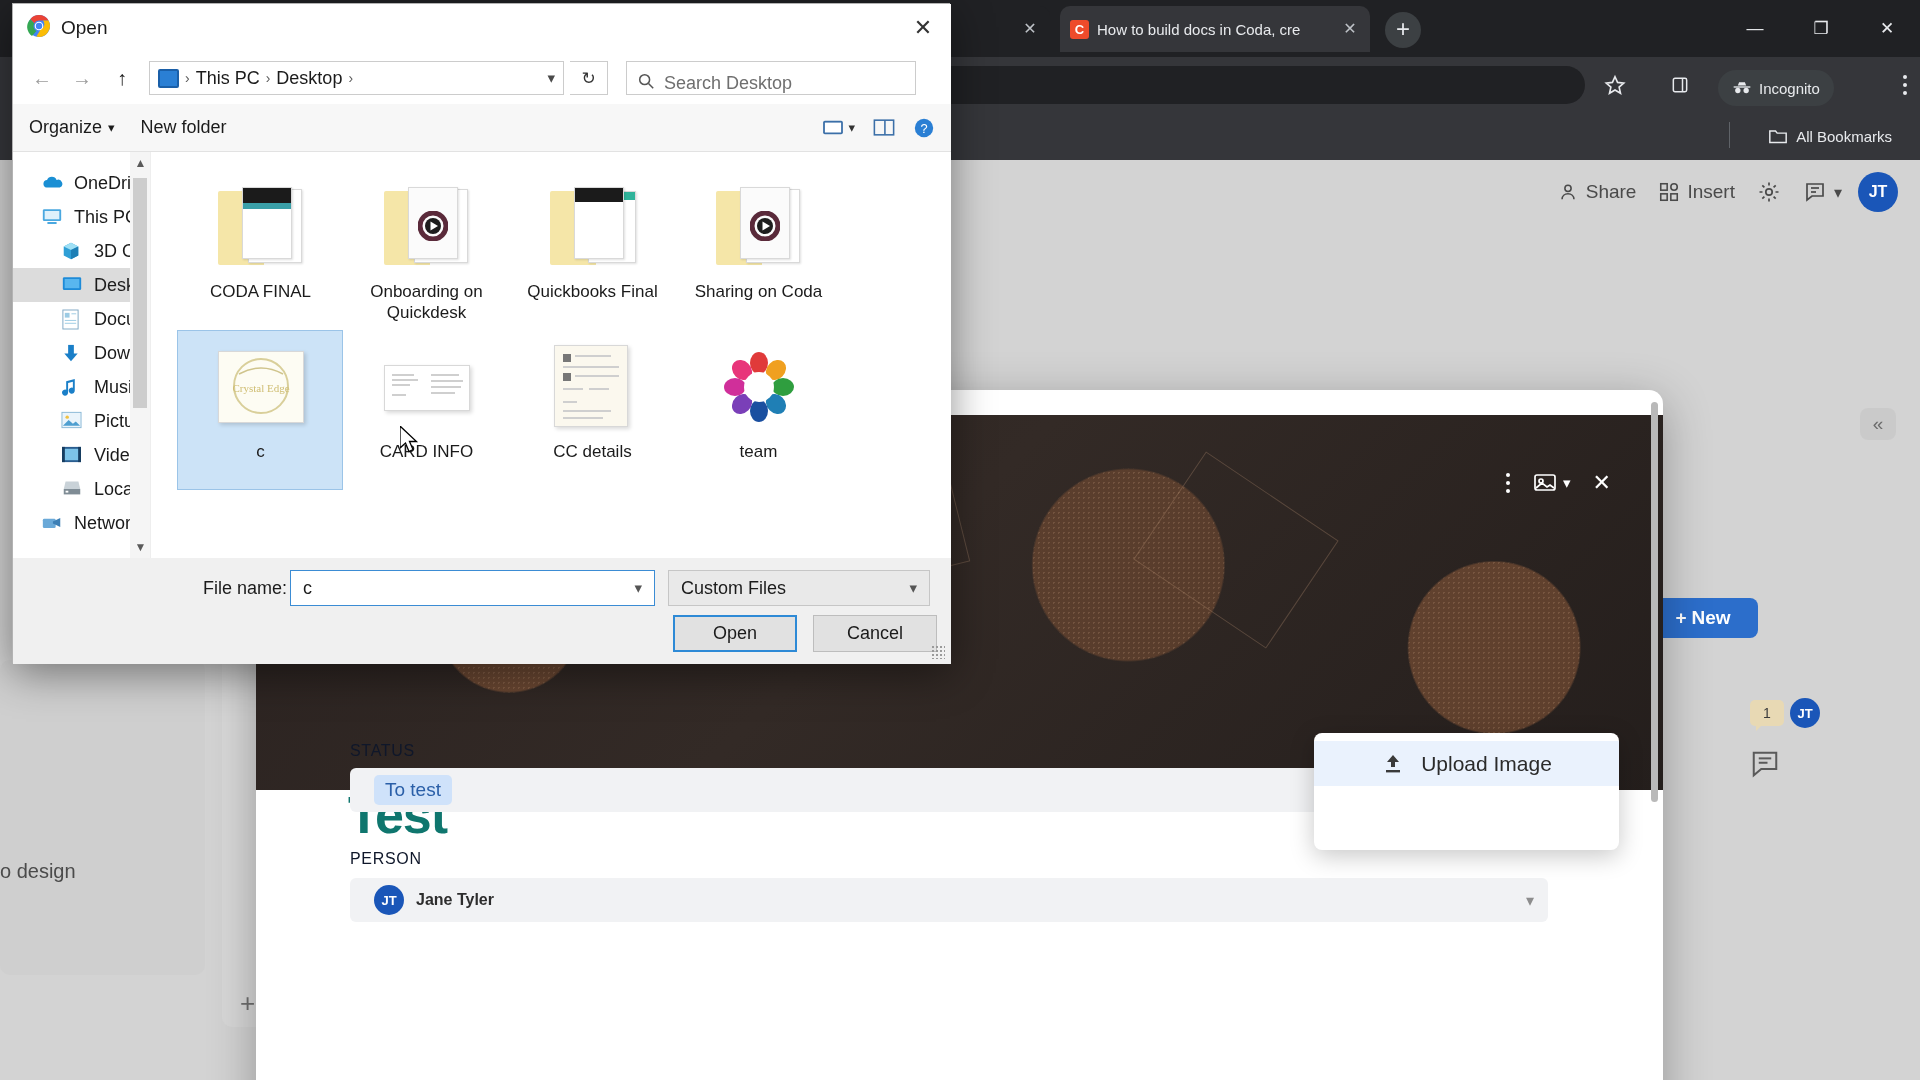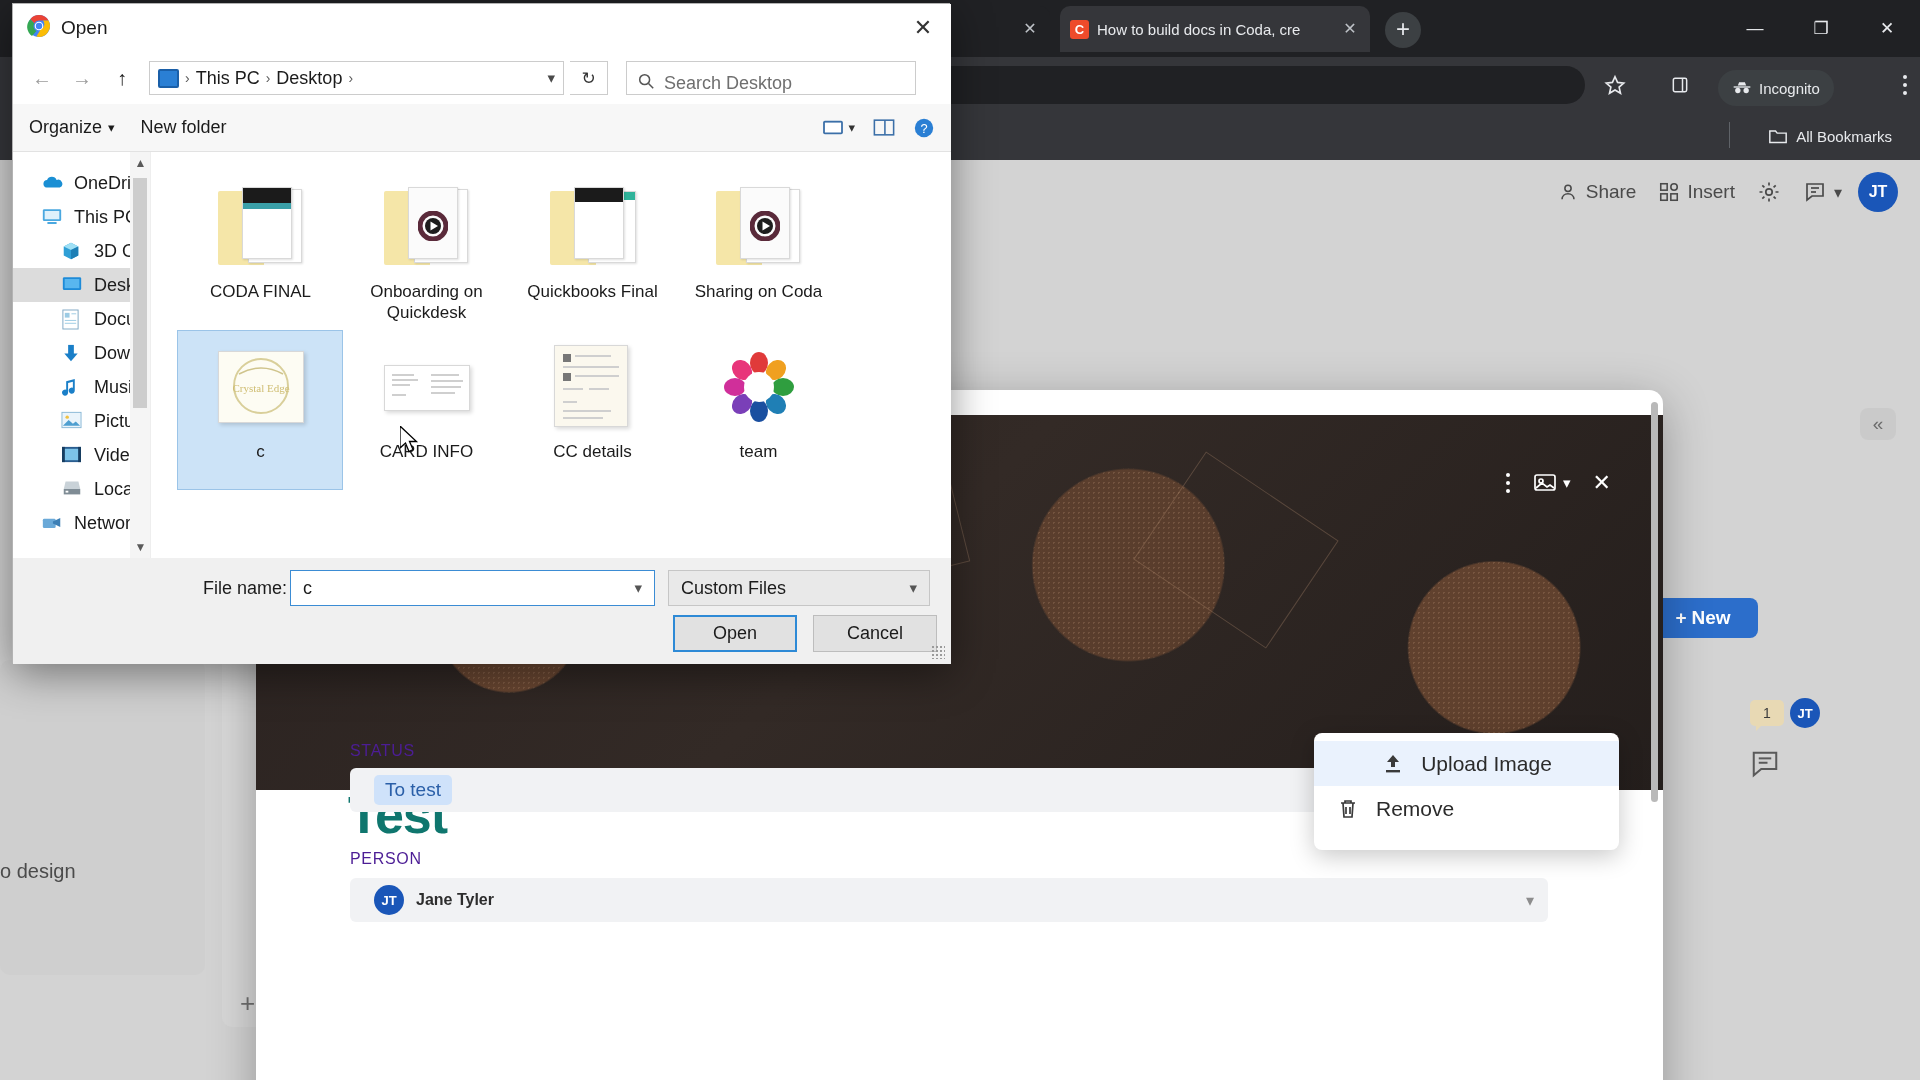--- a/index.html
+++ b/index.html
@@ -192,21 +192,21 @@
     position: absolute; right: 52px; top: 55px; display: flex;
     align-items: center; gap: 22px; color: #fff;
   }
   .hero-ctl { cursor: pointer; display: flex; align-items: center; gap: 4px; font-size: 22px; }
 
   .modal-title {
     position: absolute; left: 348px; top: 625px;
     font-size: 52px; font-weight: bold; color: #0f766e; letter-spacing: -1px;
   }
   .field-label {
-    position: absolute; color: #4c1d95; font-size: 16px;
+    position: absolute; color: #0f172a; font-size: 16px;
     letter-spacing: 0.7px; font-weight: normal;
   }
   .field-box {
     position: absolute; height: 44px; background: #f1f2f4; border-radius: 6px;
     display: flex; align-items: center; padding: 0 24px; cursor: pointer;
   }
   .chip {
     background: #cfe2fa; color: #2a5fa8; border-radius: 5px;
     padding: 4px 11px; font-size: 19px;
   }
@@ -549,29 +549,20 @@
 
     <div class="upload-menu">
       <div class="menu-item hover">
         <span class="menu-ico">
           <svg width="24" height="24" viewBox="0 0 24 24" fill="#3a3a3a">
             <path d="M12 3l6 7h-4v5h-4v-5H6z"></path>
               <rect x="5" y="18" width="14" height="2.4"></rect>
           </svg>
         </span>
         <span>Upload Image</span>
-      </div>
-      <div class="menu-item">
-        <span class="menu-ico">
-          <svg width="24" height="24" viewBox="0 0 24 24" fill="none" stroke="#3a3a3a" stroke-width="1.7">
-            <path d="M5 6h14M9 6V4h6v2M7 6l1 14h8l1-14"></path>
-              <path d="M10 10v7M14 10v7"></path>
-          </svg>
-        </span>
-        <span>Remove</span>
       </div>
     </div>
 
   </div>
 
   <div class="win-dialog">
 
     <div class="wd-title">
       <span>
         <svg width="24" height="24" viewBox="0 0 24 24">

